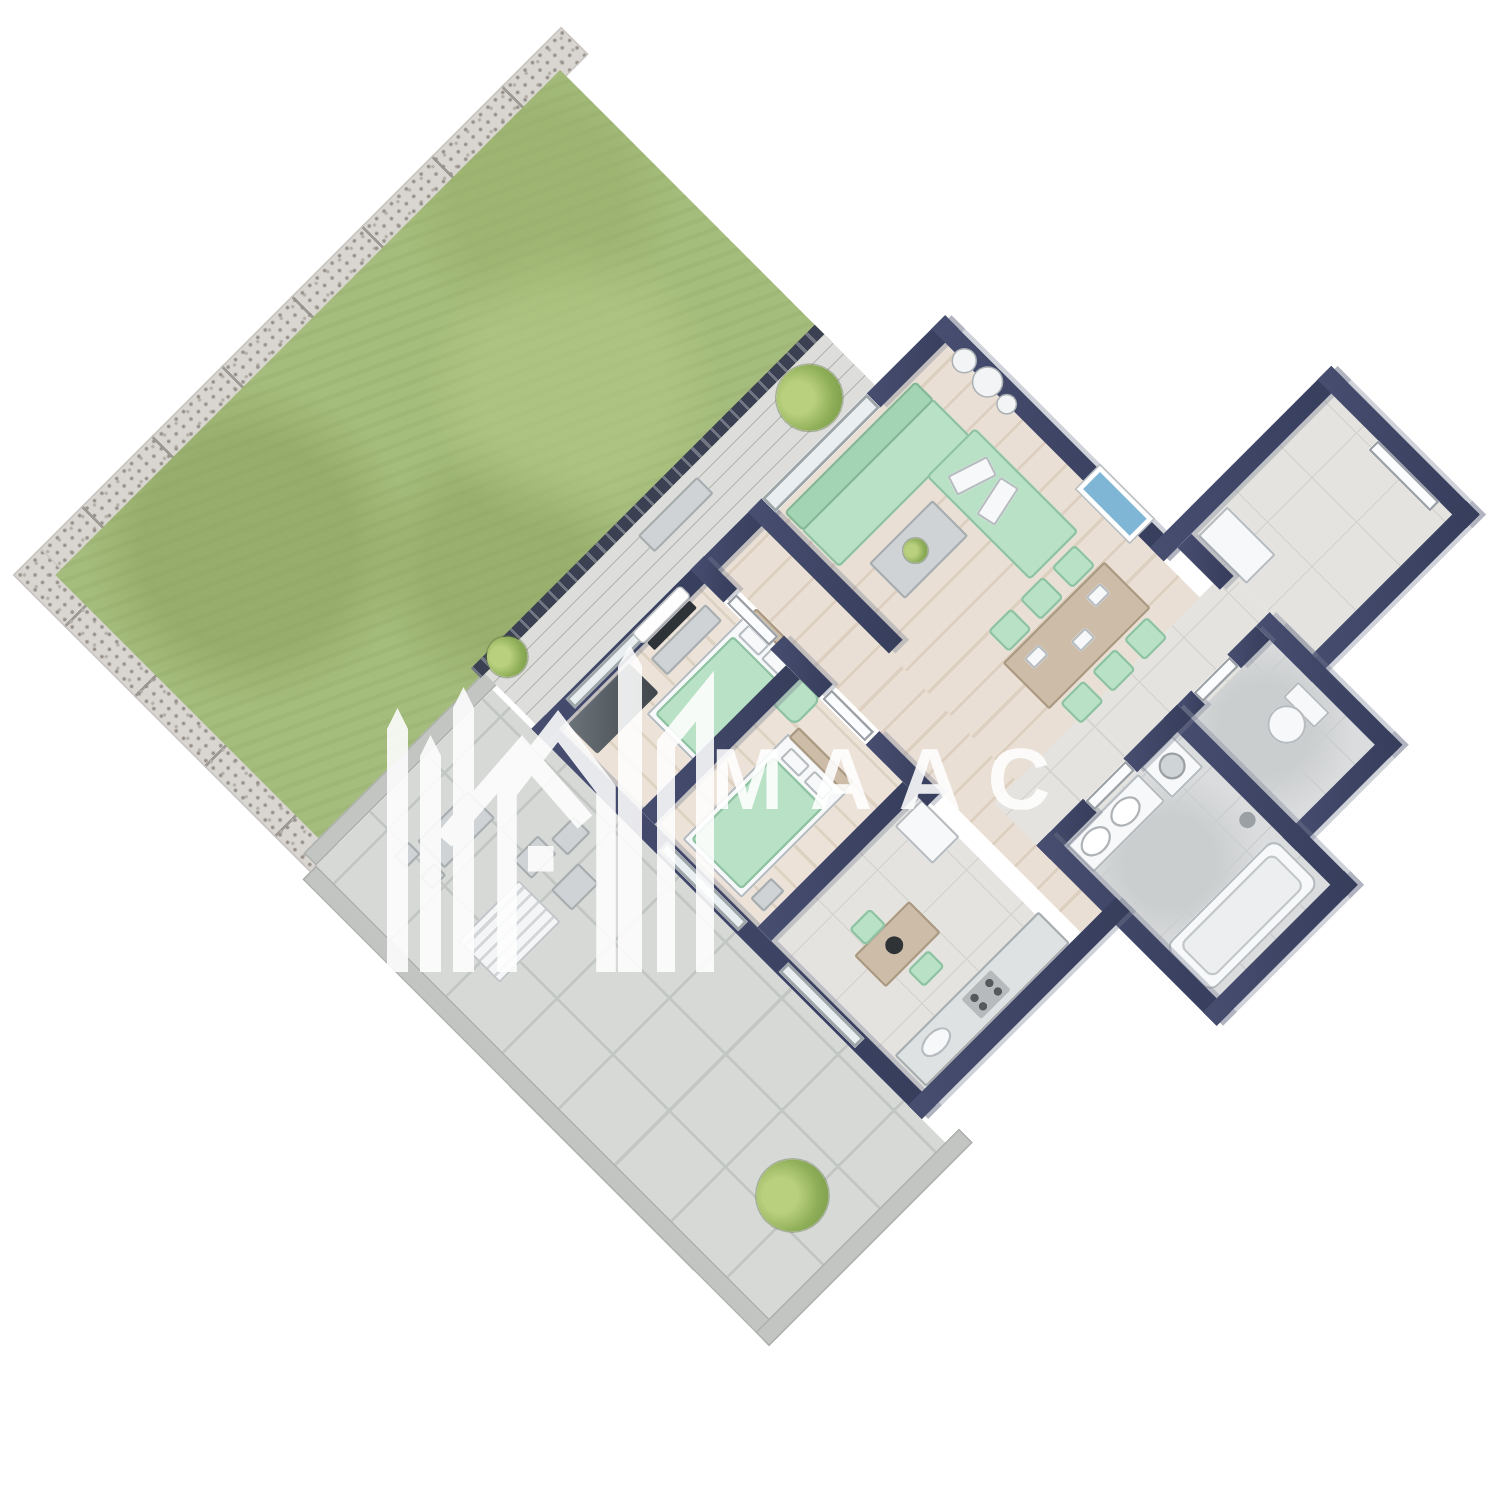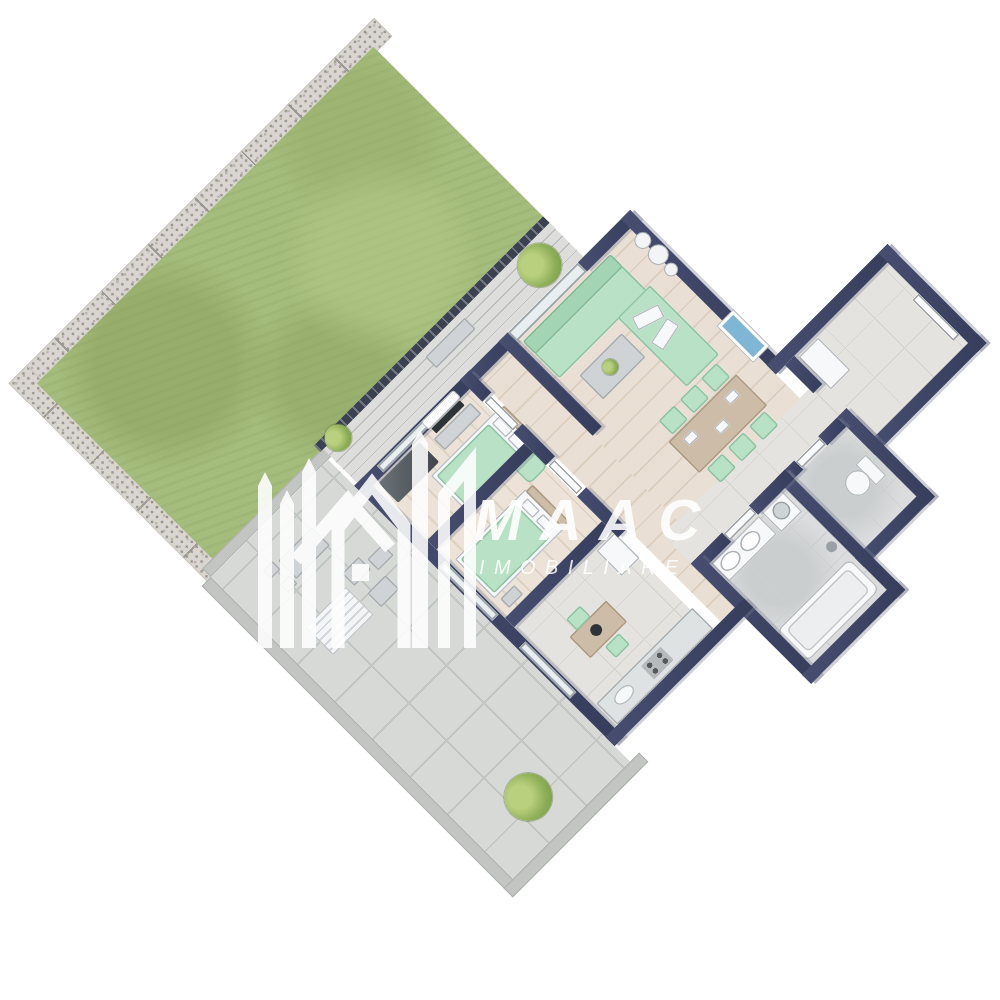--- a/index.html
+++ b/index.html
@@ -63,21 +63,21 @@
   .dark-f{background:linear-gradient(135deg,#6d7479,#3f454a);border-radius:2px;z-index:10;}
   .woodtop{background:#cdbda8;box-shadow:0 0 0 1.5px #ab9a83 inset;border-radius:2px;z-index:10;}
   .plant{border-radius:50%;z-index:12;
     background:radial-gradient(circle at 38% 38%, #b9d07e 0 28%, #8fae58 60%, #6f9142 100%);
     box-shadow:0 0 0 1px rgba(90,110,60,.4);}
   .circle{border-radius:50%;}
   .on-wall{z-index:25;}
   .slats{background:#f4f5f6;box-shadow:0 0 0 1.5px #c2c6c9 inset;
     background-image:repeating-linear-gradient(0deg, transparent 0 5px, #d3d7d9 5px 7px);z-index:10;border-radius:2px;}
   
-  #watermark{position:absolute;left:0;top:0;width:1000px;height:784px;z-index:50;pointer-events:none;font-style:italic;}
+  #watermark{position:absolute;left:0;top:0;width:1000px;height:784px;z-index:50;pointer-events:none;}
   .wm-brand{position:absolute;left:474px;top:486px;font-size:58px;font-weight:600;
     letter-spacing:.30em;color:rgba(255,255,255,.88);}
   .wm-tag{position:absolute;left:479px;top:556px;font-size:20px;font-weight:400;
     letter-spacing:.47em;color:rgba(255,255,255,.85);}
 </style>
 </head>
 <body>
 
 <div id="canvas">
   <div id="scene">
@@ -224,15 +224,14 @@
         <polygon points="28,240 28,96 35,82 42,96 42,240"></polygon>
         <polygon points="50,240 50,64 57,50 64,64 64,240"></polygon>
         <polygon points="160,240 160,36 168,22 176,36 176,240"></polygon>
         <rect x="100" y="156" width="17" height="17"></rect>
       </g>
       <path d="M44,152 L96,92 L138,140" stroke="#ffffff" stroke-width="13" fill="none"></path>
       <path d="M86,240 L86,120 L120,76 L152,118 L152,240" stroke="#ffffff" stroke-width="13" fill="none"></path>
       <path d="M192,240 L192,88 L218,56 L218,240" stroke="#ffffff" stroke-width="12" fill="none"></path>
     </svg>
     <div class="wm-brand">MAAC</div>
-    <div class="wm-tag">IMOBILIARE</div>
   </div>
 </div>
 
 </body></html>

